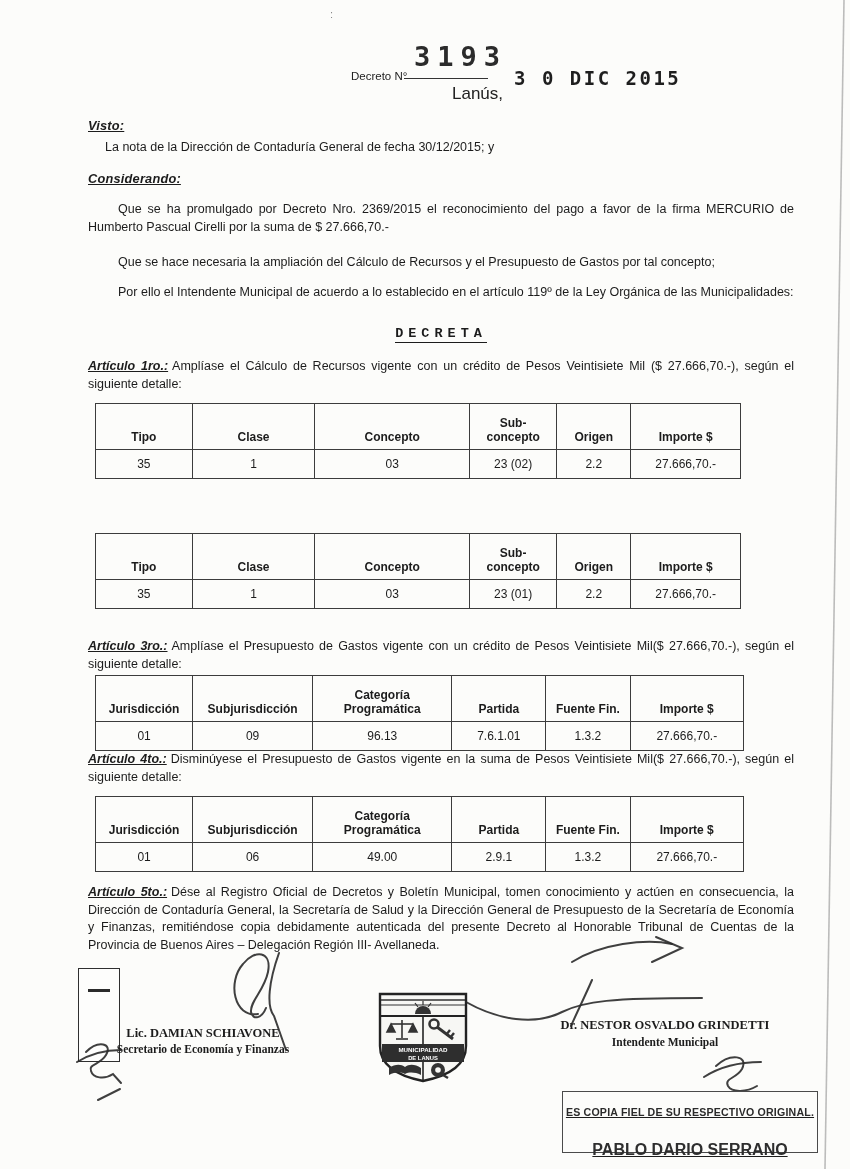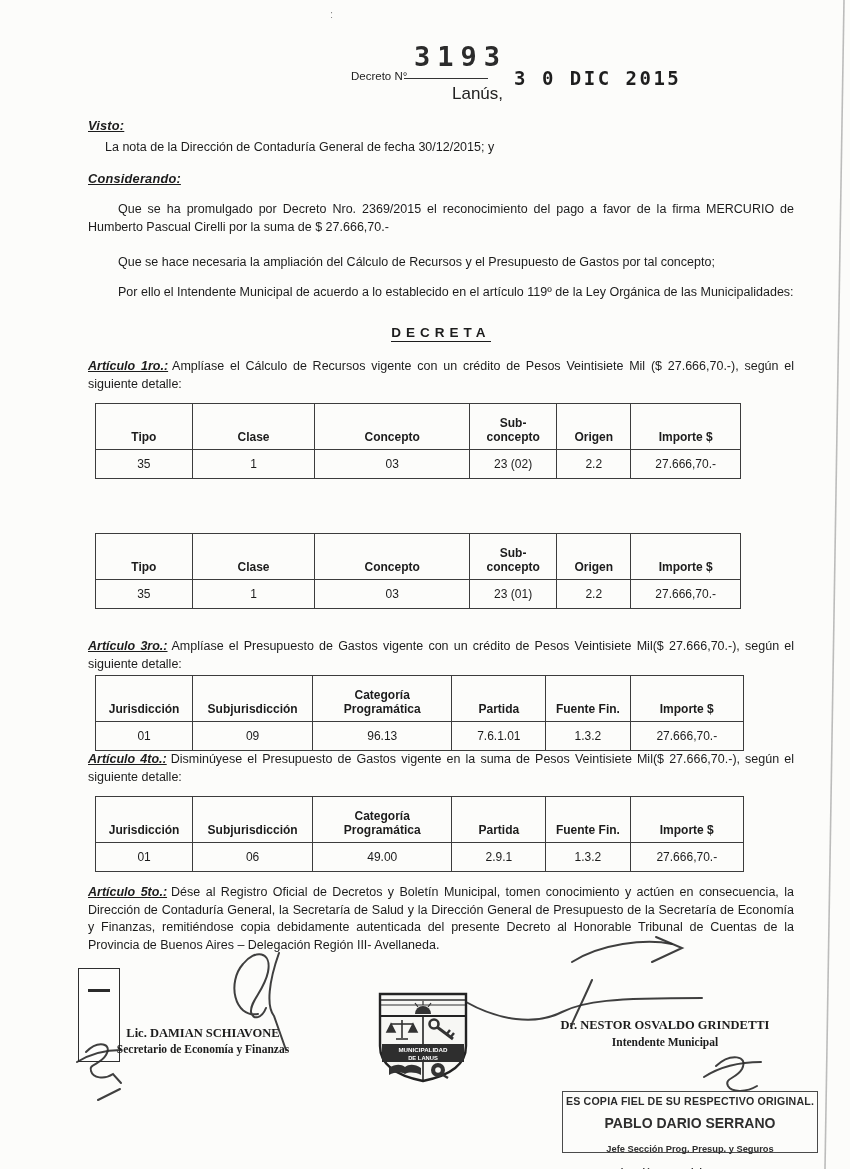--- a/index.html
+++ b/index.html
@@ -28,21 +28,21 @@
   .h-underline {
     font-weight:bold; font-style:italic; font-size:12.8px;
     text-decoration:underline; letter-spacing:.2px;
   }
   .bodytext { font-size:12.5px; line-height:17.5px; width:706px; }
   .justify { text-align:justify; }
   .indent { text-indent:30px; }
   .indent-sm { text-indent:17px; }
   .decreta {
     font-weight:bold; font-size:13.5px; letter-spacing:5px;
-    border-bottom:1.8px solid #1c1c1c; padding-bottom:1px; display:inline-block;
+    border-bottom:1.8px solid #1c1c1c; padding-bottom:1px; display:inline-block;font-family:Liberation Mono, monospace;
   }
   .art-label {
     font-weight:bold; font-style:italic; text-decoration:underline;
     padding-right:4px;
   }
 
   
   table.detalle { border-collapse:collapse; table-layout:fixed; background:#fcfcfa; }
   table.t12 { width:646px; }
   table.t34 { width:649px; }
@@ -60,23 +60,23 @@
   .t12 col:nth-child(5){width:11.5%} .t12 col:nth-child(6){width:17%}
   .t34 col:nth-child(1){width:15%} .t34 col:nth-child(2){width:18.5%}
   .t34 col:nth-child(3){width:21.5%} .t34 col:nth-child(4){width:14.5%}
   .t34 col:nth-child(5){width:13%} .t34 col:nth-child(6){width:17.5%}
 
   
   .sig-name { font-family:"Liberation Serif", serif; font-weight:bold; font-size:12.5px; text-align:center; }
   .sig-title { font-family:"Liberation Serif", serif; font-weight:bold; font-size:11.5px; text-align:center; }
   .left-stamp-box { border:1.8px solid #2f2f2f; width:40px; height:92px; background:#fdfdfc; }
   .left-stamp-dash { position:absolute; left:9px; top:20px; width:22px; height:3px; background:#2b2b2b; }
-  .cert-box { border:1.7px solid #4a4a4a; width:256px; height:62px; text-align:center; padding-top:3px; box-sizing:border-box; }
+  .cert-box { border:1.7px solid #4a4a4a; width:256px; height:62px; text-align:center; padding-top:14px; box-sizing:border-box;text-decoration:underline; }
   .cert-line1 { font-weight:bold; font-size:10.6px; color:#2b2b2b; letter-spacing:.2px; }
-  .cert-name  { font-weight:bold; font-size:14px; color:#2e2e2e; margin-top:8px; }
+  .cert-name  { font-weight:bold; font-size:16px; color:#2e2e2e; margin-top:23px; }
   .cert-title { font-weight:bold; font-size:9.3px; color:#2e2e2e; margin-top:13px; }
 
   svg.overlay { position:absolute; left:0; top:0; pointer-events:none; }
   .ink { stroke:#2a2a2a; stroke-width:2; fill:none; stroke-linecap:round; opacity:.9; }
 </style>
 </head>
 <body>
 
 <div class="page">
 

